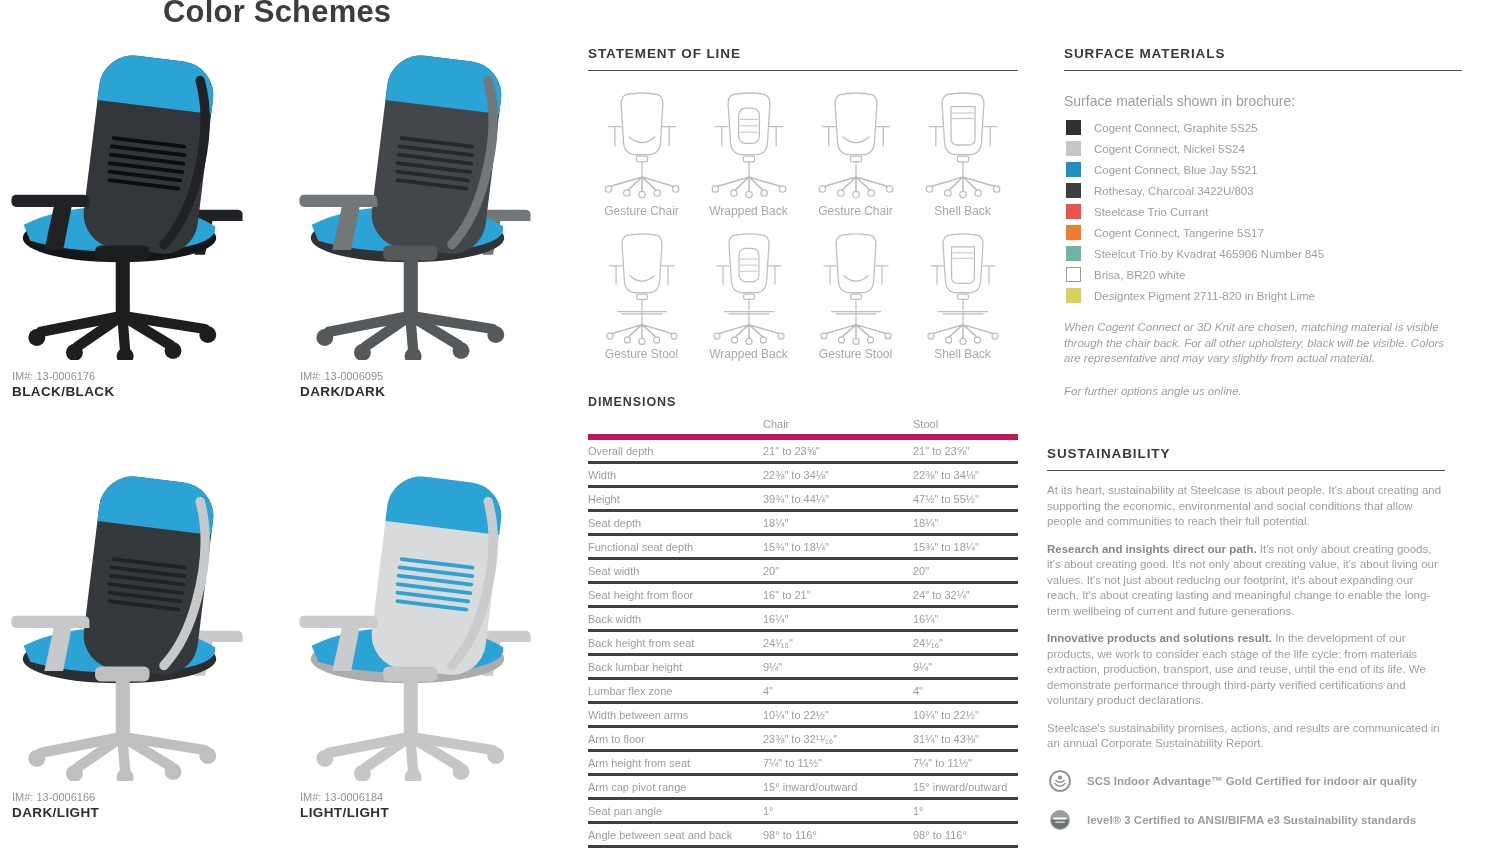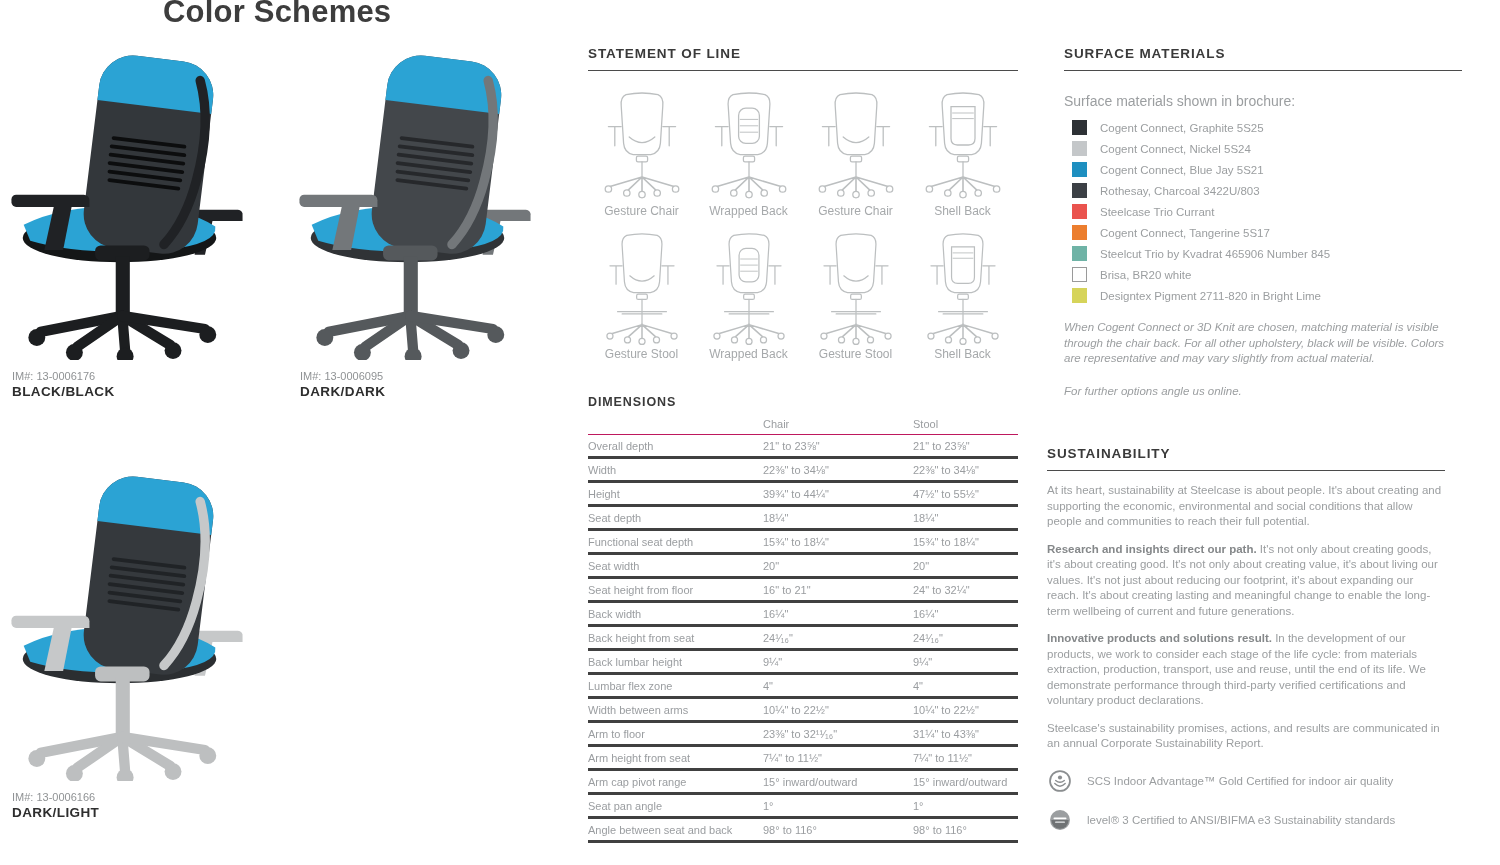--- a/index.html
+++ b/index.html
@@ -20,36 +20,36 @@
   
   .sol-section{position:absolute;left:588px;top:46px;width:430px;}
   .sol-grid{display:grid;grid-template-columns:repeat(4,107px);row-gap:12px;margin-top:16px;}
   .sol-item{margin:0;text-align:center;}
   .sol-svg{width:96px;height:116px;display:block;margin:0 auto;}
   .sol-label{font-size:12px;color:#a6a9ab;margin-top:1px;white-space:nowrap;}
   .dim-heading{margin:34px 0 0 0;font-size:12.5px;}
   .dim-table{width:430px;border-collapse:collapse;margin-top:4px;table-layout:fixed;}
   .dim-table th,.dim-table td{font-size:11px;font-weight:normal;color:#9a9da0;text-align:left;
       padding:4.5px 0;border-bottom:3px solid #404040;overflow:hidden;white-space:nowrap;}
-  .dim-table thead th{border-bottom:1px solid #be185d;}
+  .dim-table thead th{border-bottom:6px solid #be185d;}
   .dim-table col.c1{width:175px;} .dim-table col.c2{width:150px;} .dim-table col.c3{width:105px;}
   
   .materials{position:absolute;left:1064px;top:46px;width:398px;}
   .mat-intro{font-size:14px;color:#9b9ea0;margin:22px 0 11px 0;}
-  .swatch-list{list-style:none;margin:8px;padding:0;}
+  .swatch-list{list-style:none;margin:2px;padding:0;}
   .swatch-row{display:flex;align-items:center;margin-bottom:6px;}
   .swatch{width:15px;height:15px;margin-right:13px;flex:none;border:1px solid transparent;box-sizing:border-box;}
   .mat-label{font-size:11.5px;color:#9b9ea0;white-space:nowrap;}
   .mat-note{font-size:11.5px;line-height:15.5px;color:#9b9ea0;margin:17px 0 0 0;font-style:italic;}
   
   .sustain{position:absolute;left:1008px;top:446px;width:398px;margin-left:39px;}
   .sus-p{font-size:11.5px;line-height:15.5px;color:#9b9ea0;margin:0 0 12px 0;}
   .sus-p b{color:#85888a;}
   .sus-p b:not(:empty)::after{content:" ";}
-  .certs{margin-top:16px;}
+  .certs{margin-top:16px;font-weight:bold;}
   .cert{display:flex;align-items:center;margin-bottom:13px;}
   .cert-svg{width:26px;height:26px;margin-right:14px;flex:none;}
   .cert-text{font-size:11.5px;color:#9b9ea0;}
   .defs-svg{position:absolute;width:0;height:0;overflow:hidden;}
 </style>
 </head>
 <body>
 
 <svg class="defs-svg" aria-hidden="true">
   <defs>
@@ -244,20 +244,29 @@
       <figure class="chair-card" style="--fabric: #2ba3d4; --shell: #35393d; --frame: #c6c8c9; --base: #bdbfc0; --dark: #2b2e31; --vent: #202326;">
         <svg class="chair-art">
           <use href="#sym-photo-chair" width="100%" height="100%"></use>
         </svg>
         <figcaption>
           <div class="im-label">IM#: 13-0006166</div>
           <div class="scheme-name">DARK/LIGHT</div>
         </figcaption>
       </figure>
 
+      <figure class="chair-card" style="--fabric: #2ba3d4; --shell: #d8dadb; --frame: #c9cbcc; --base: #c4c6c7; --dark: #aaacad; --vent: #2ba3d4;">
+        <svg class="chair-art">
+          <use href="#sym-photo-chair" width="100%" height="100%"></use>
+        </svg>
+        <figcaption>
+          <div class="im-label">IM#: 13-0006184</div>
+          <div class="scheme-name">LIGHT/LIGHT</div>
+        </figcaption>
+      </figure>
     </div>
 
   <section class="sol-section">
     <h2 class="sec-head">STATEMENT OF LINE</h2>
     <hr class="rule-dark">
     <div class="sol-grid">
 
         <figure class="sol-item">
           <svg class="sol-svg">
             <use width="100%" height="100%" href="#sym-gesture-chair"></use>

